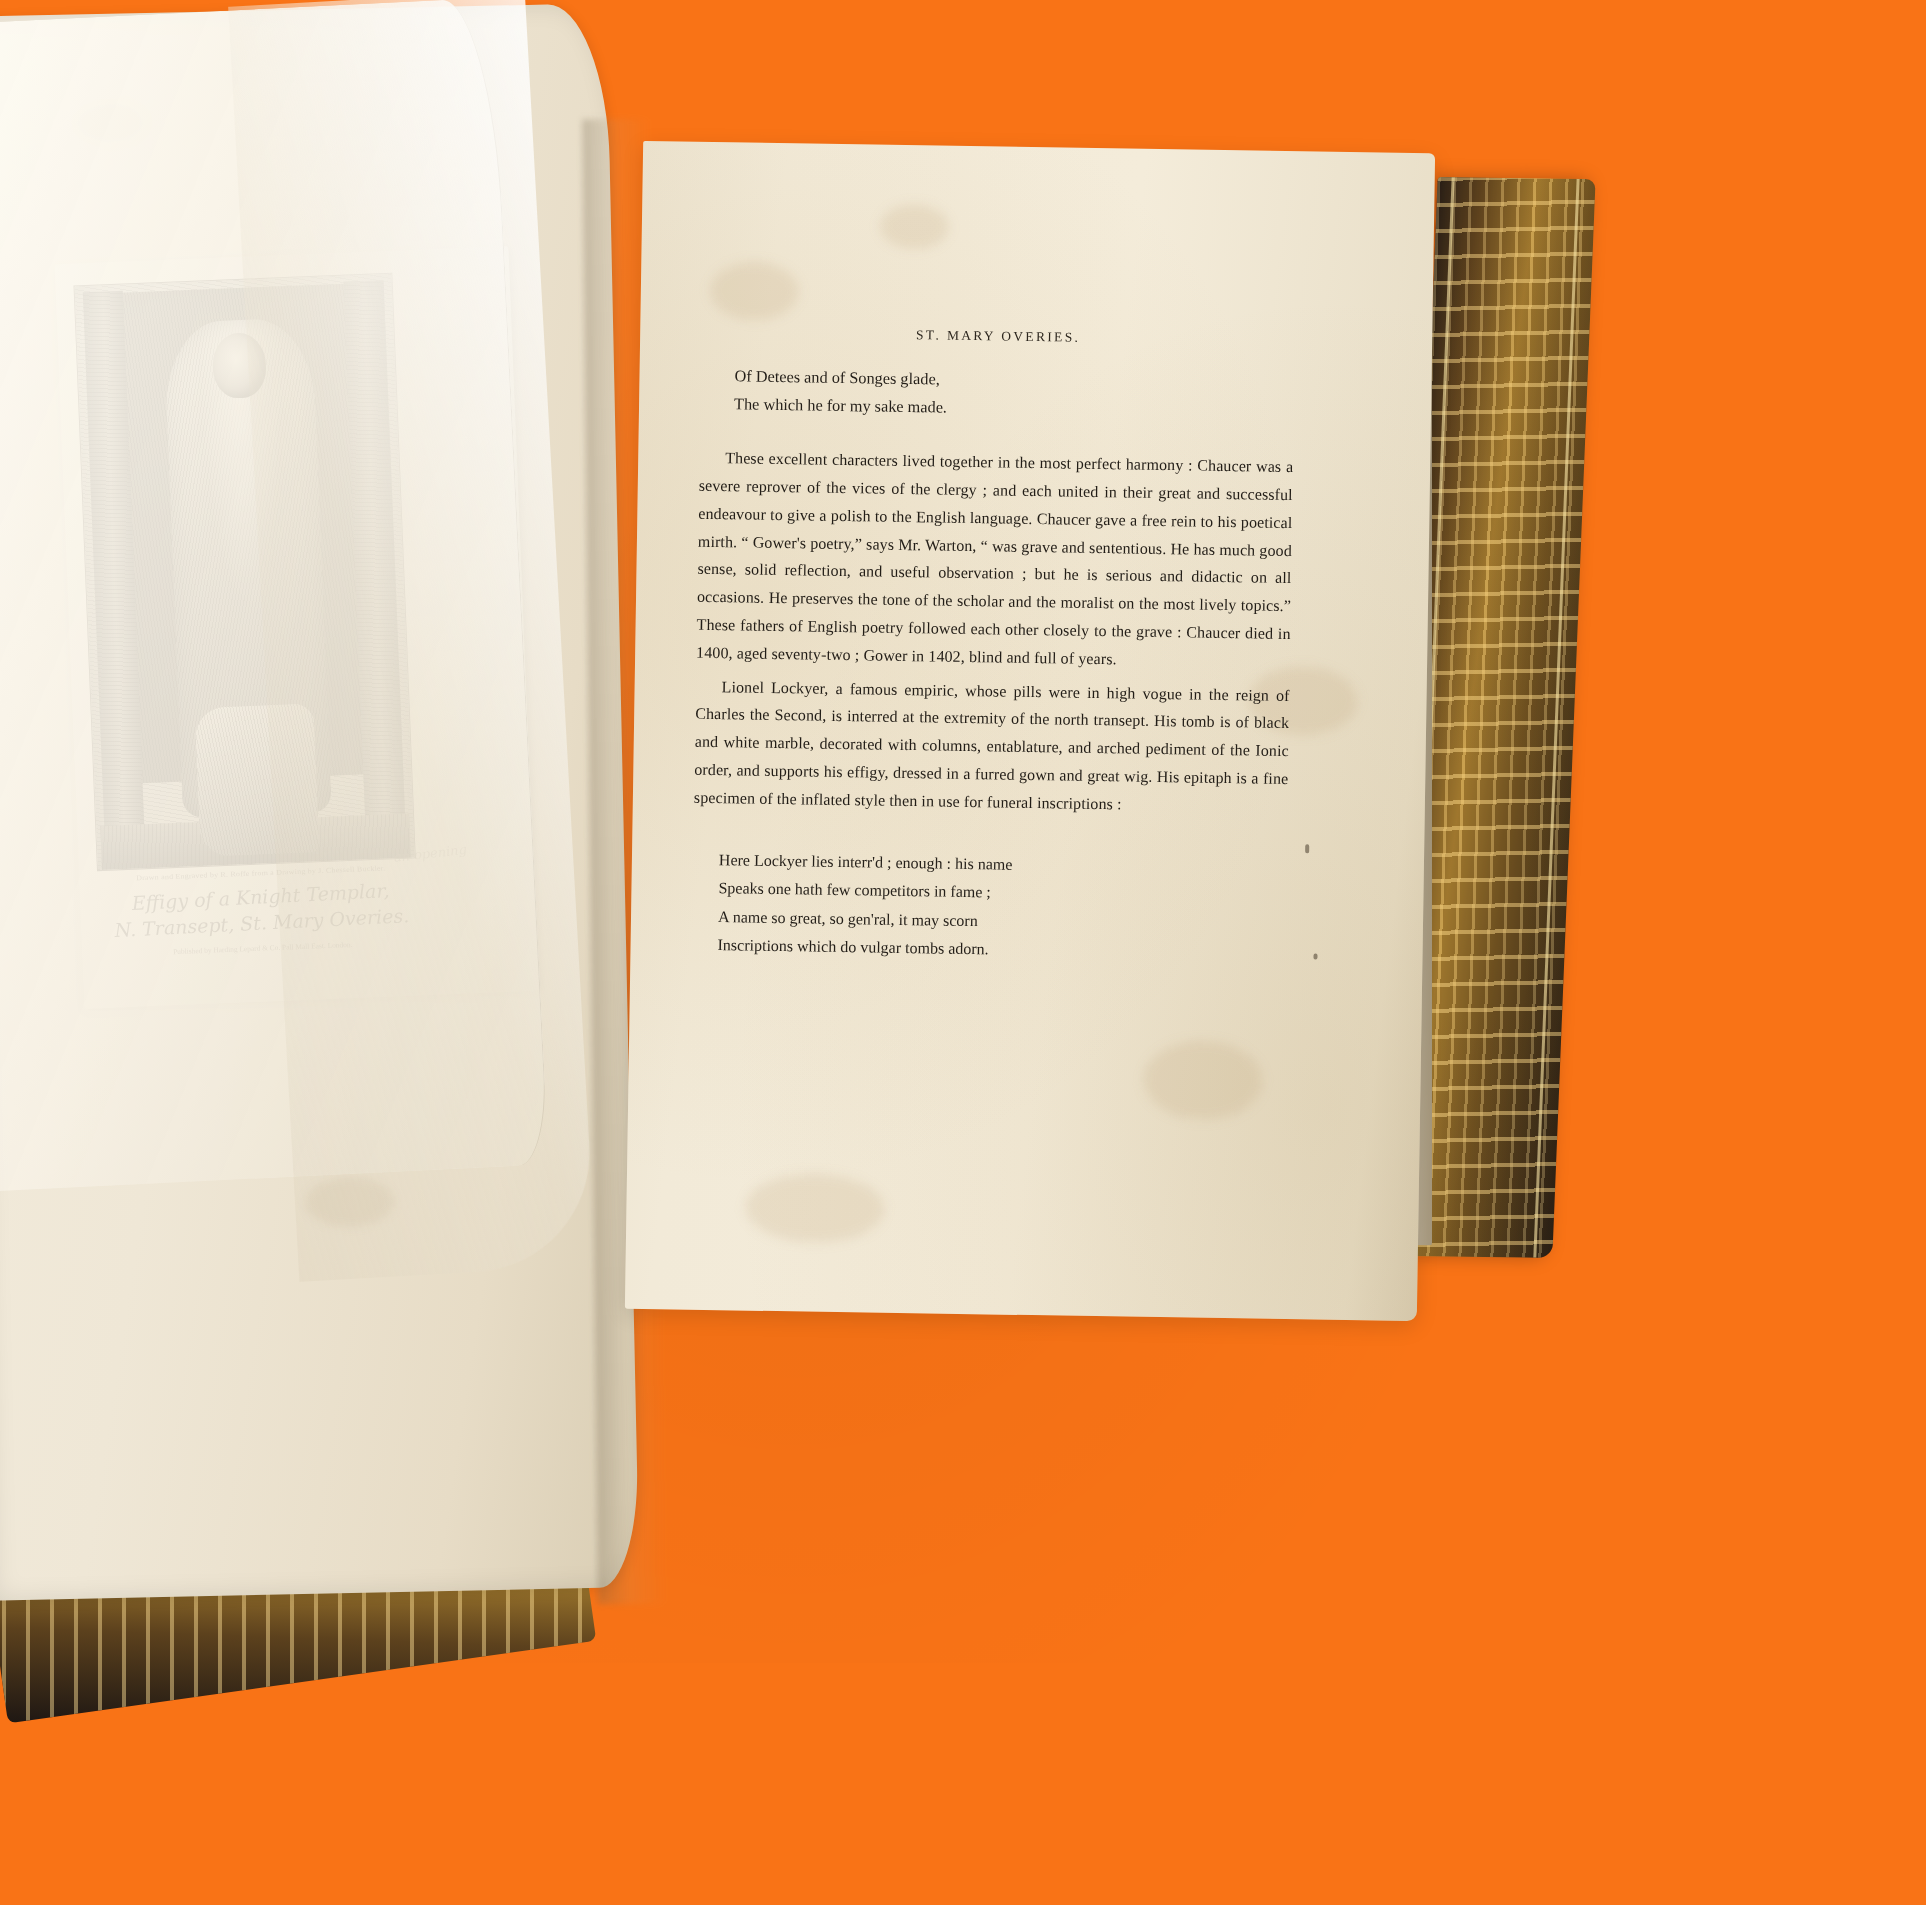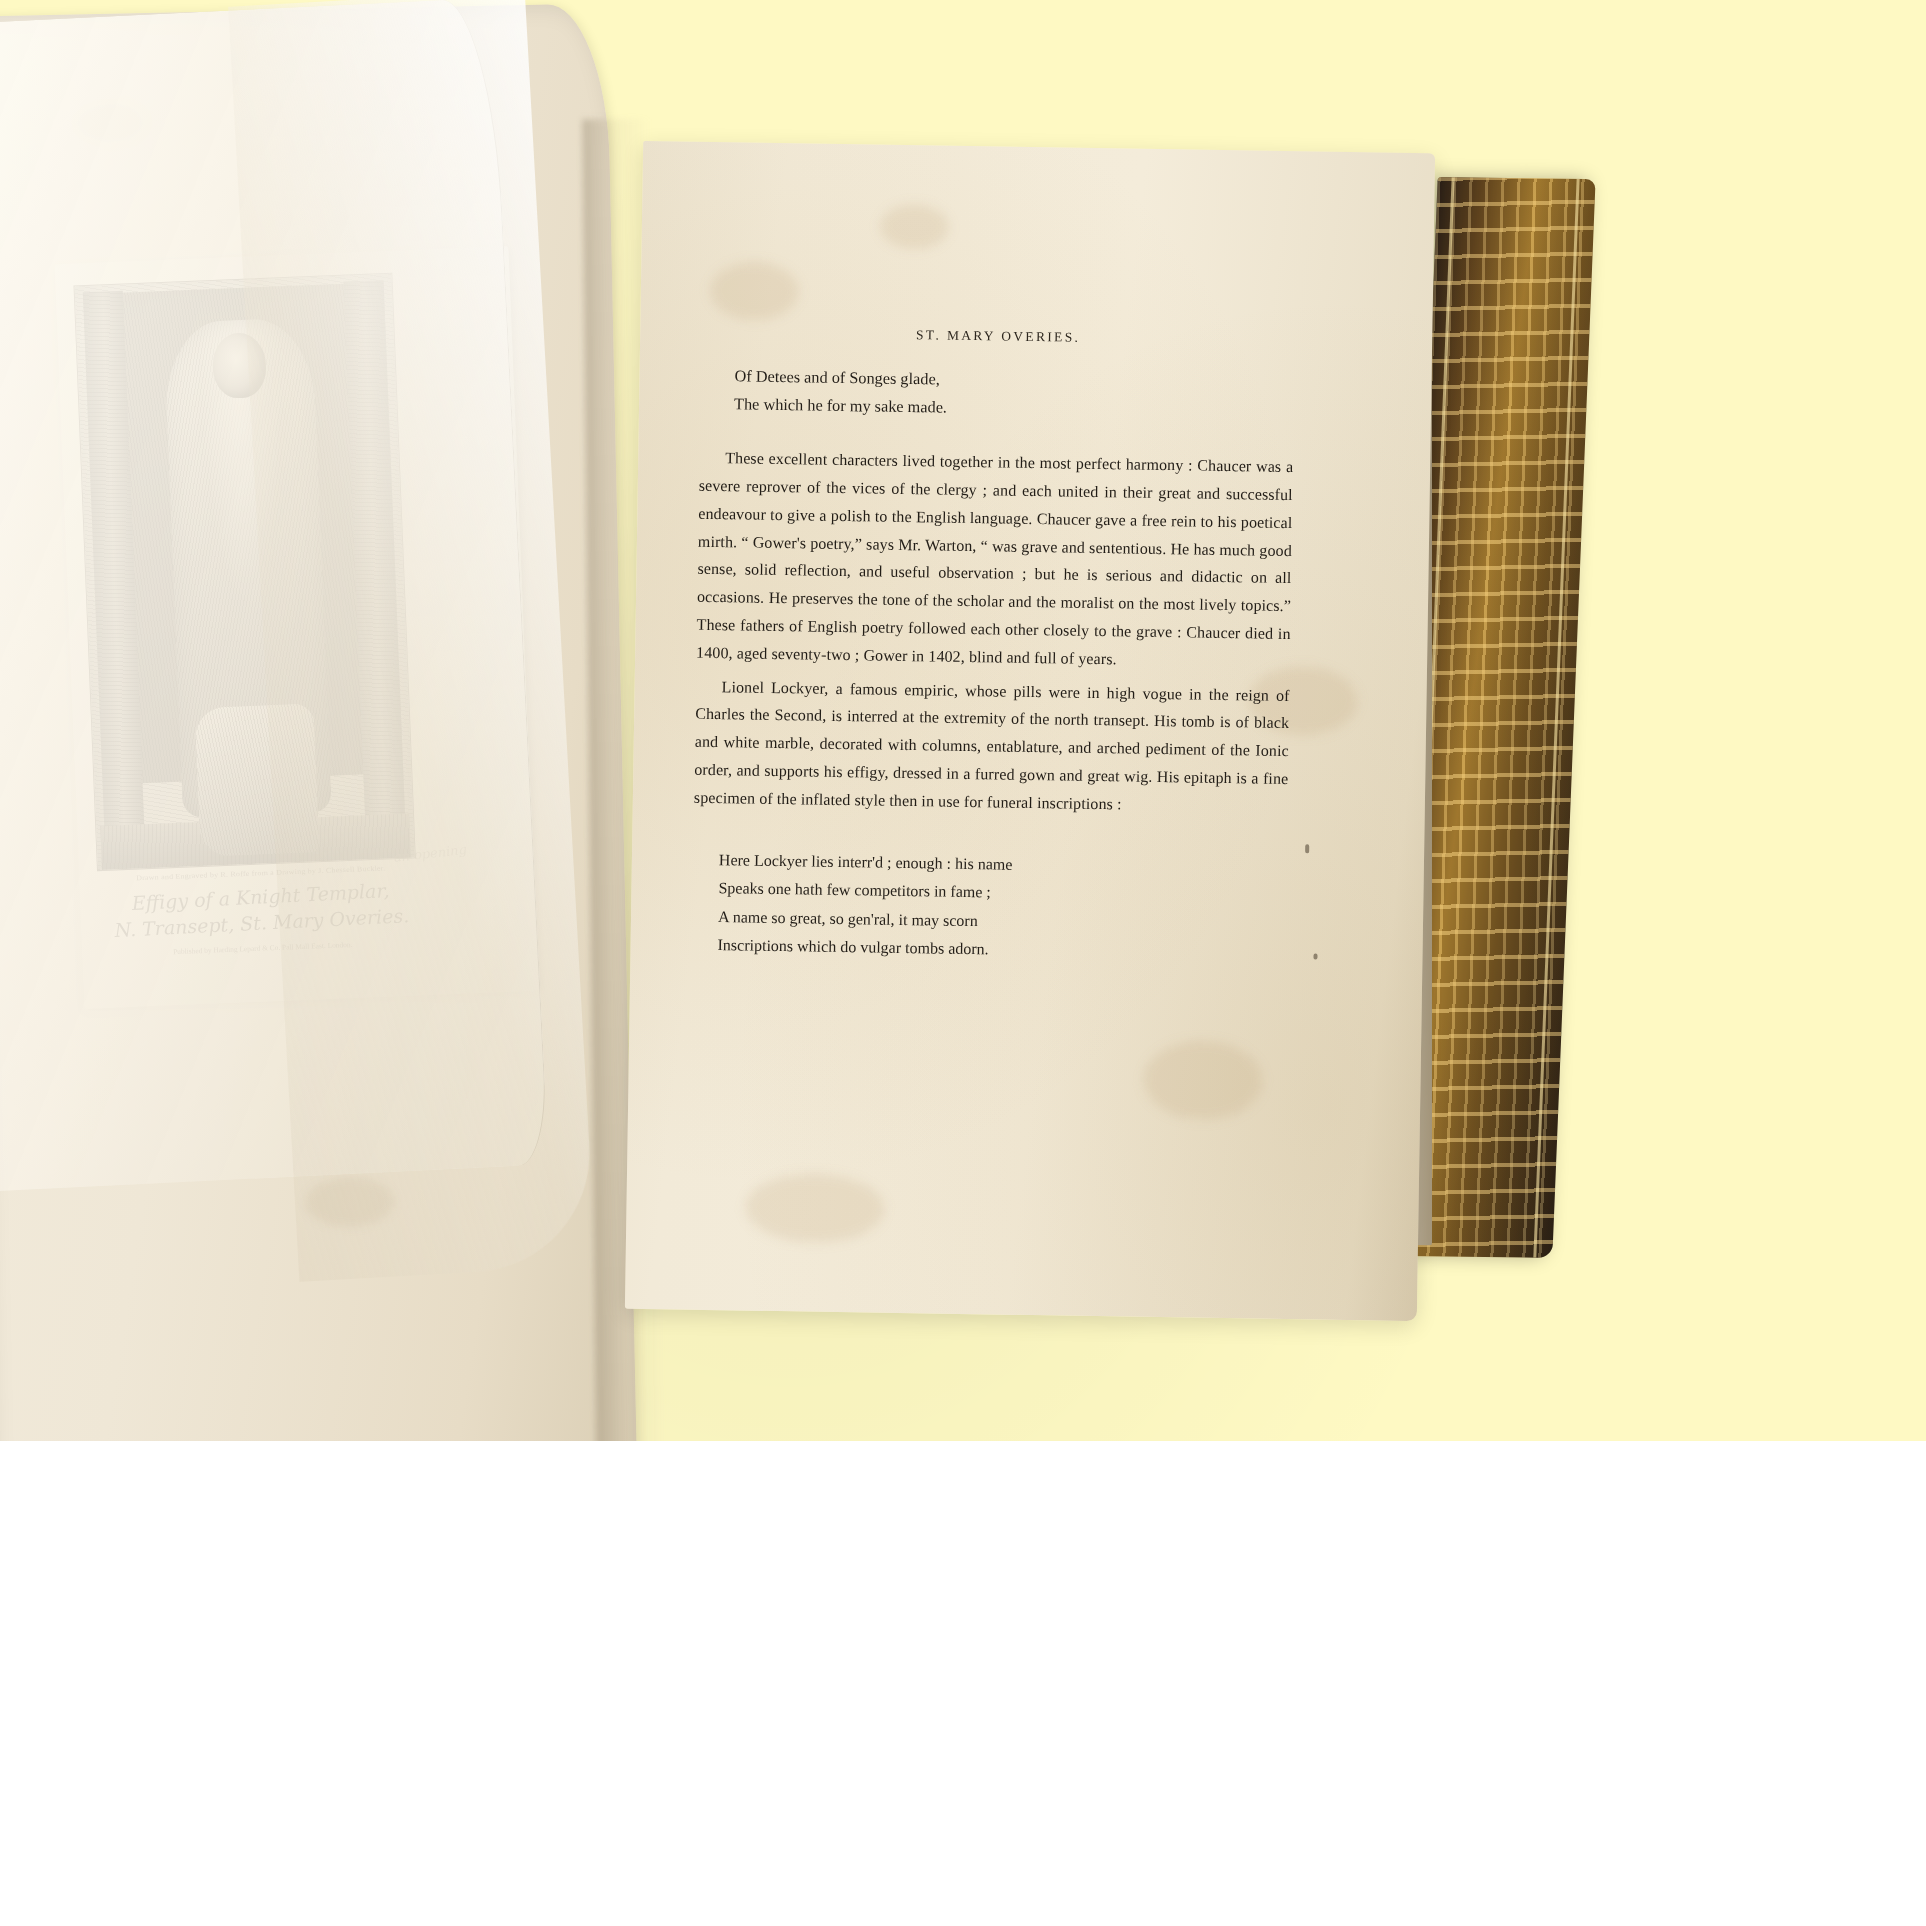--- a/index.html
+++ b/index.html
@@ -3,22 +3,22 @@
 <meta charset="utf-8">
 <style>
   html, body {
     margin: 0;
     padding: 0;
     background: #ffffff;
   }
   #scene {
     position: relative;
     width: 1927px;
-    height: 1441px;
-    background: #fef9c3;
+    height: 1905px;
+    background: #f97316;
     overflow: hidden;
     font-family: "Liberation Serif", serif;
   }
 
   
   .book-shadow {
     position: absolute;
     left: 59px;
     top: 119px;
     width: 1465px;

